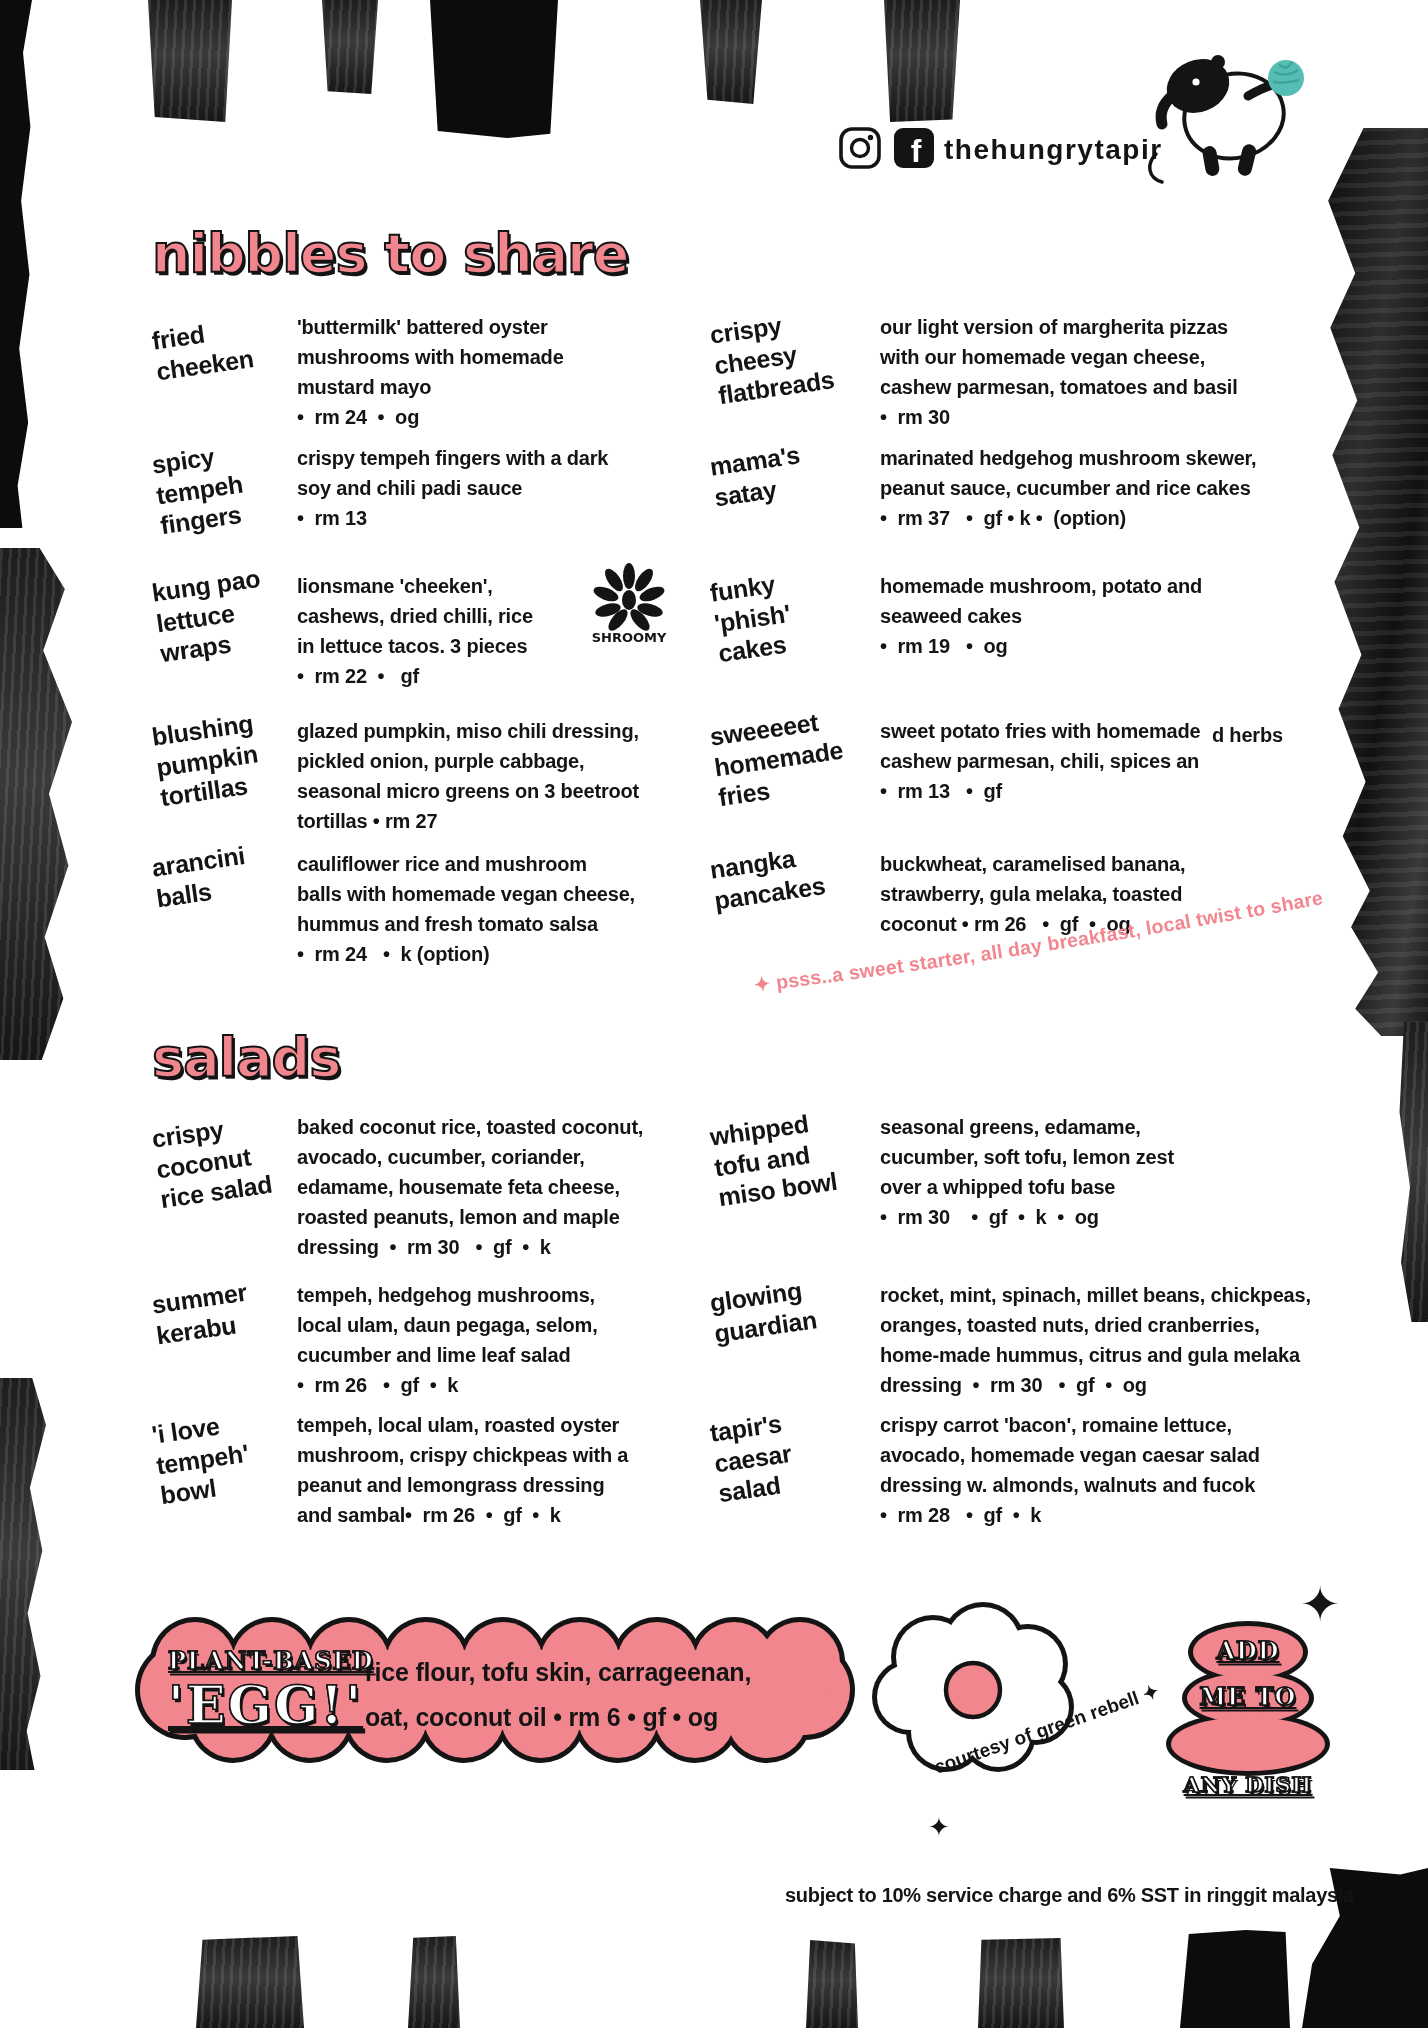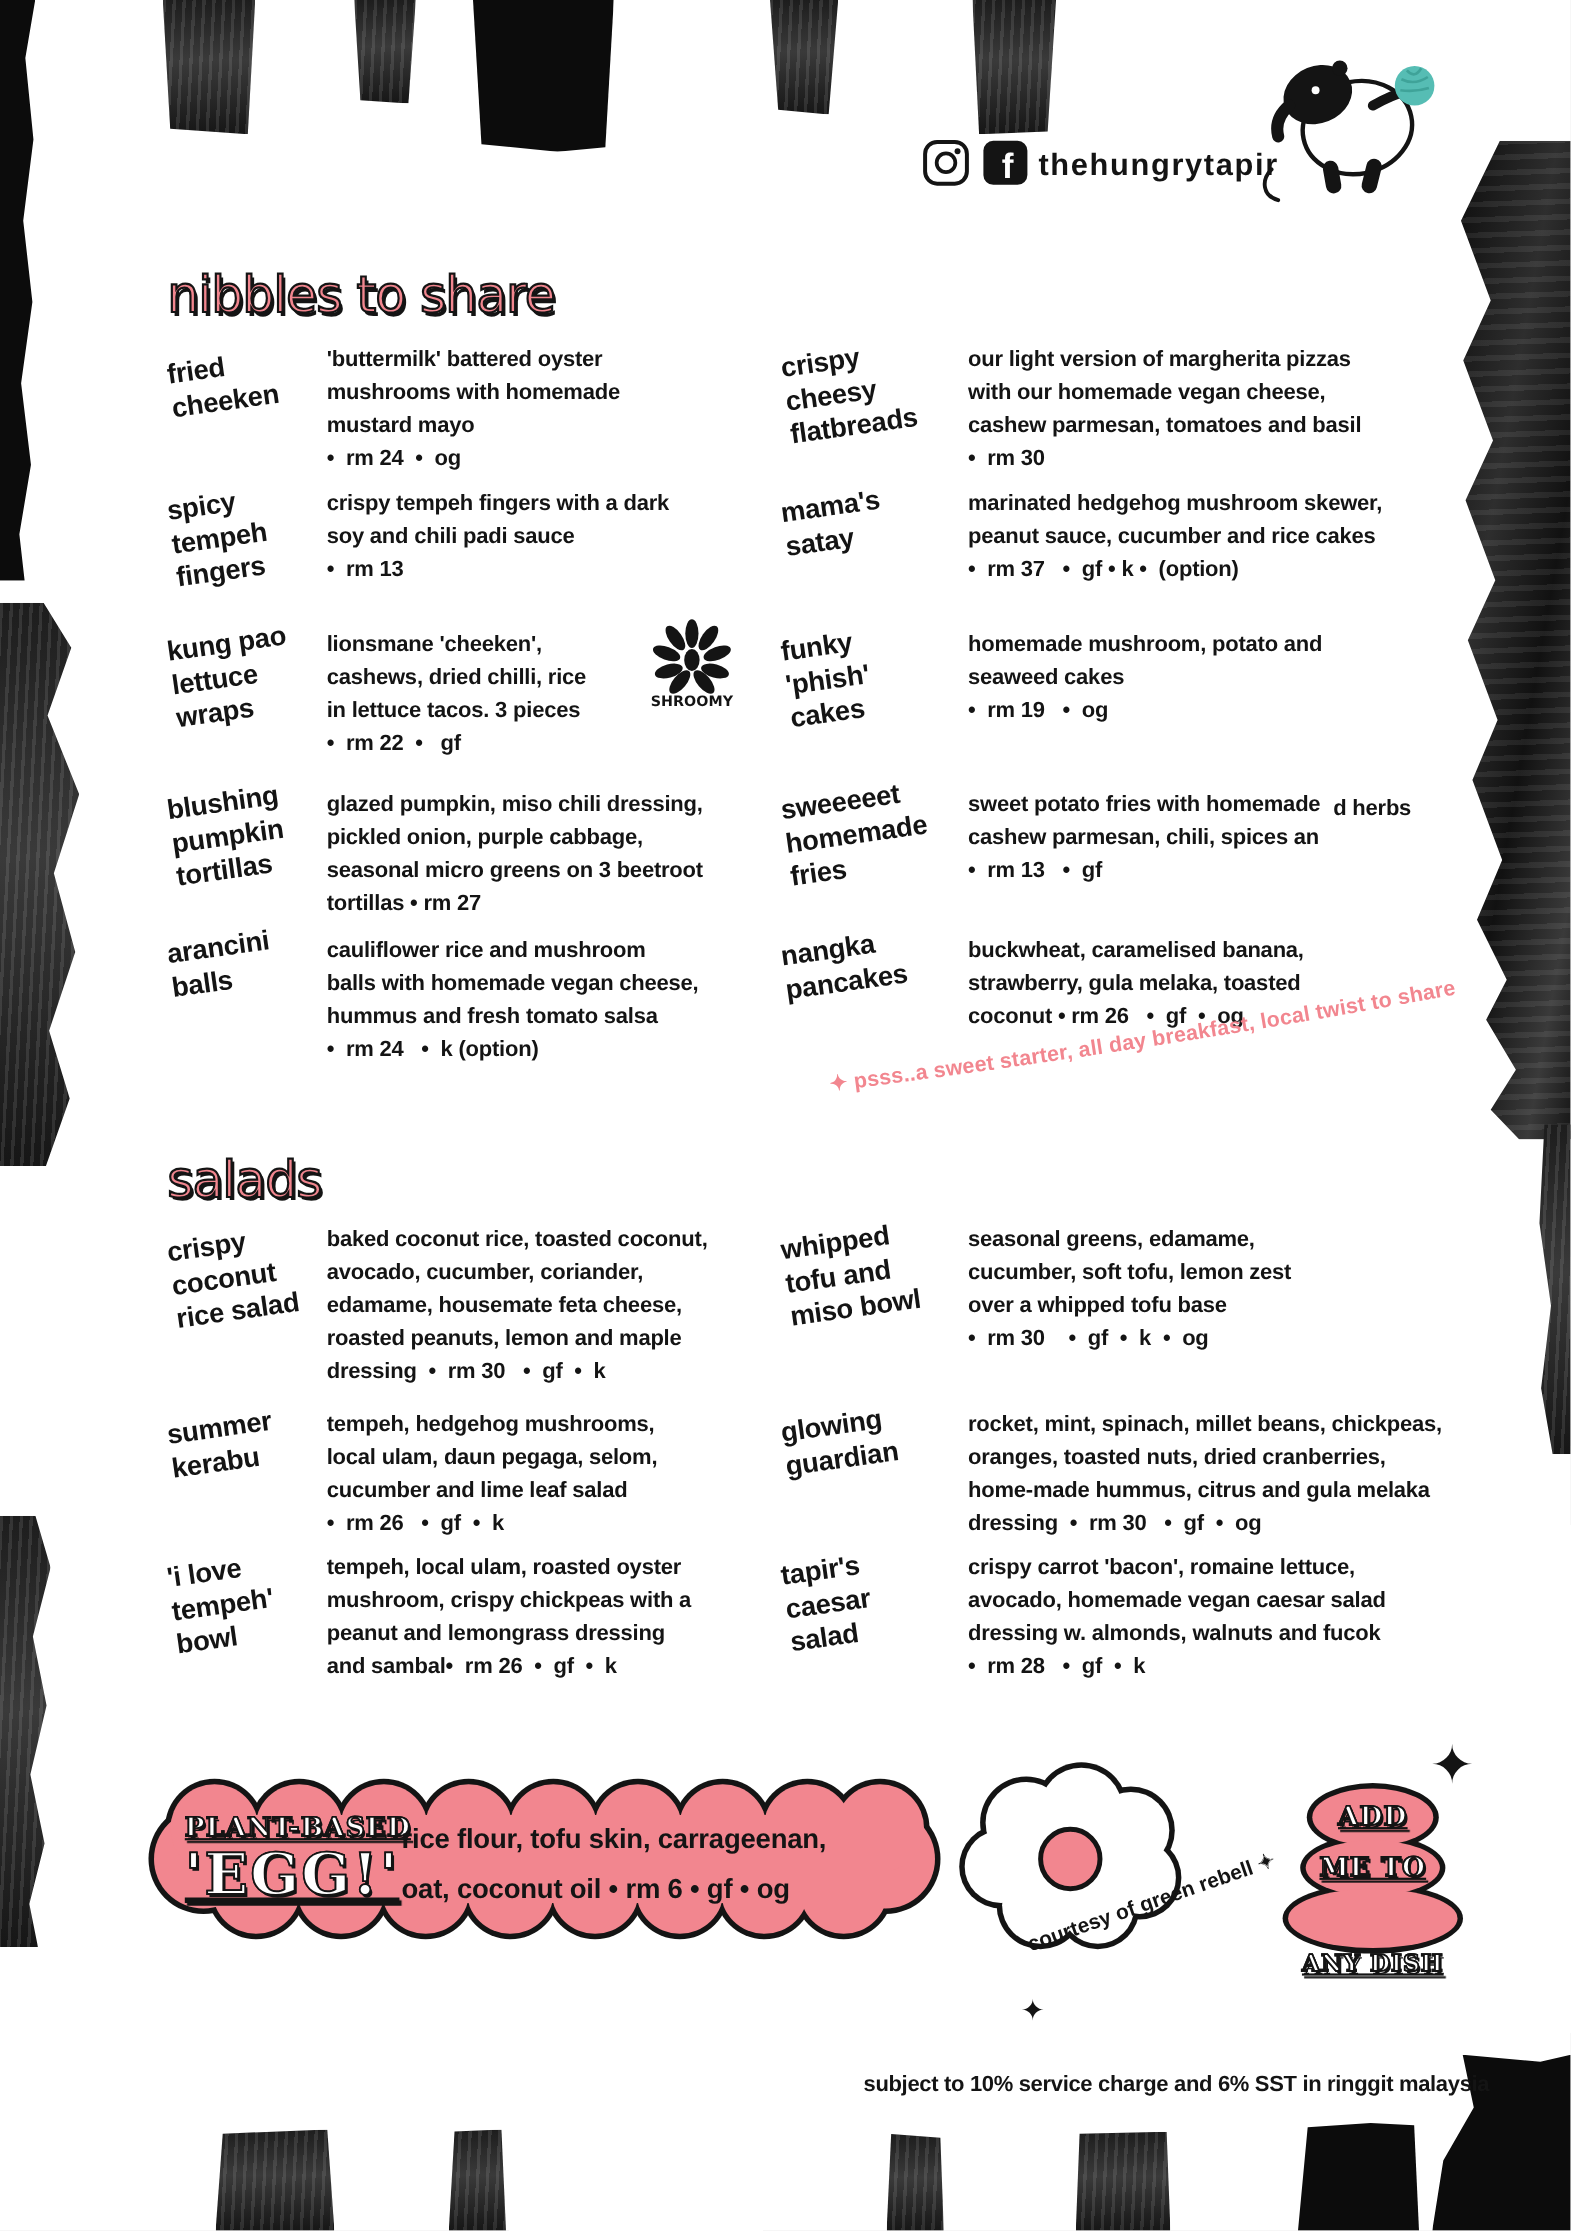--- a/index.html
+++ b/index.html
@@ -20,25 +20,24 @@
   .page-title{
     position:absolute; left:115px; top:96px;
     font-size:53px; font-weight:bold; letter-spacing:-0.5px; color:#141414;
   }
   .handle{
     position:absolute; left:944px; top:134px;
     font-size:28px; font-weight:bold; letter-spacing:1.5px;
   }
   
   .section-heading{
-    position:absolute; font-family:"DejaVu Sans", sans-serif; font-weight:normal;
-    font-size:46px; letter-spacing:-1px; color:#f2868f;
+    position:absolute; font-family:"DejaVu Sans", sans-serif; font-weight:bold;
+    font-size:54px; letter-spacing:-1px; color:#f2868f;
     -webkit-text-stroke:2px #141414;
     text-shadow:2.5px 3px 0 #141414;
-    margin-top:19px;
   }
   
   .mi-name{
     position:absolute; font-weight:bold; font-size:25px; line-height:1.22;
     letter-spacing:-0.3px; white-space:pre-wrap;
     transform:rotate(-8deg); transform-origin:left top;
   }
   .mi-desc{
     position:absolute; font-weight:bold; font-size:20px; line-height:30px;
     letter-spacing:-0.2px; white-space:pre-wrap;

